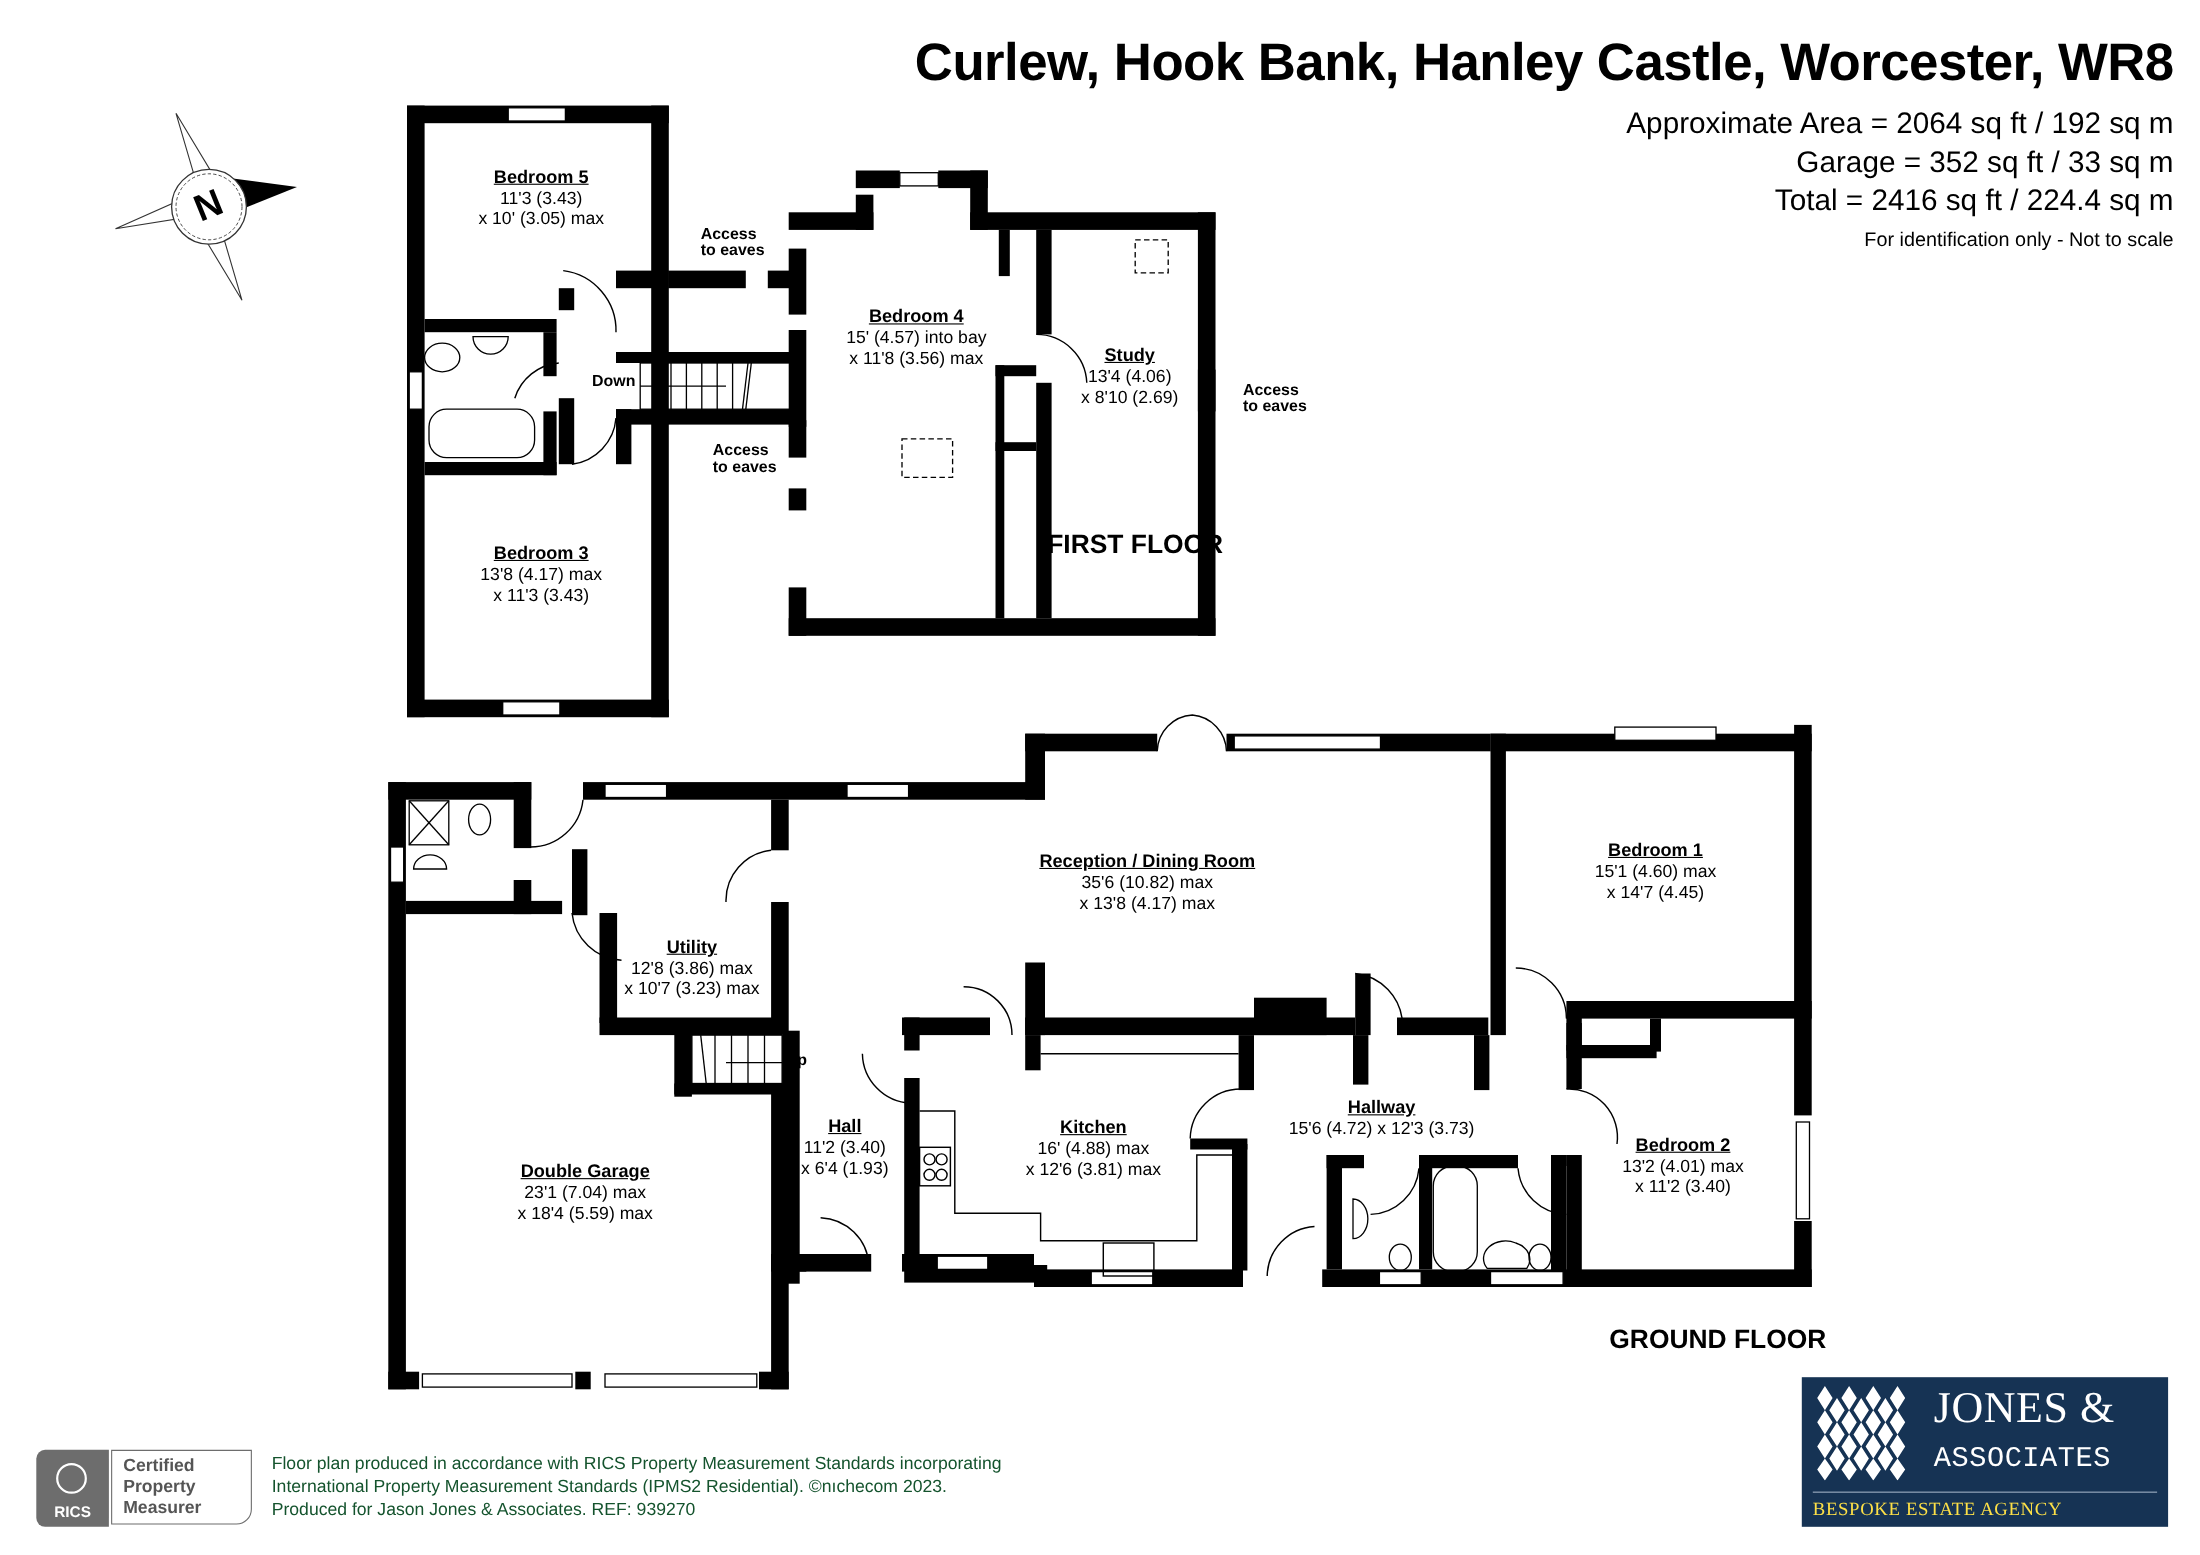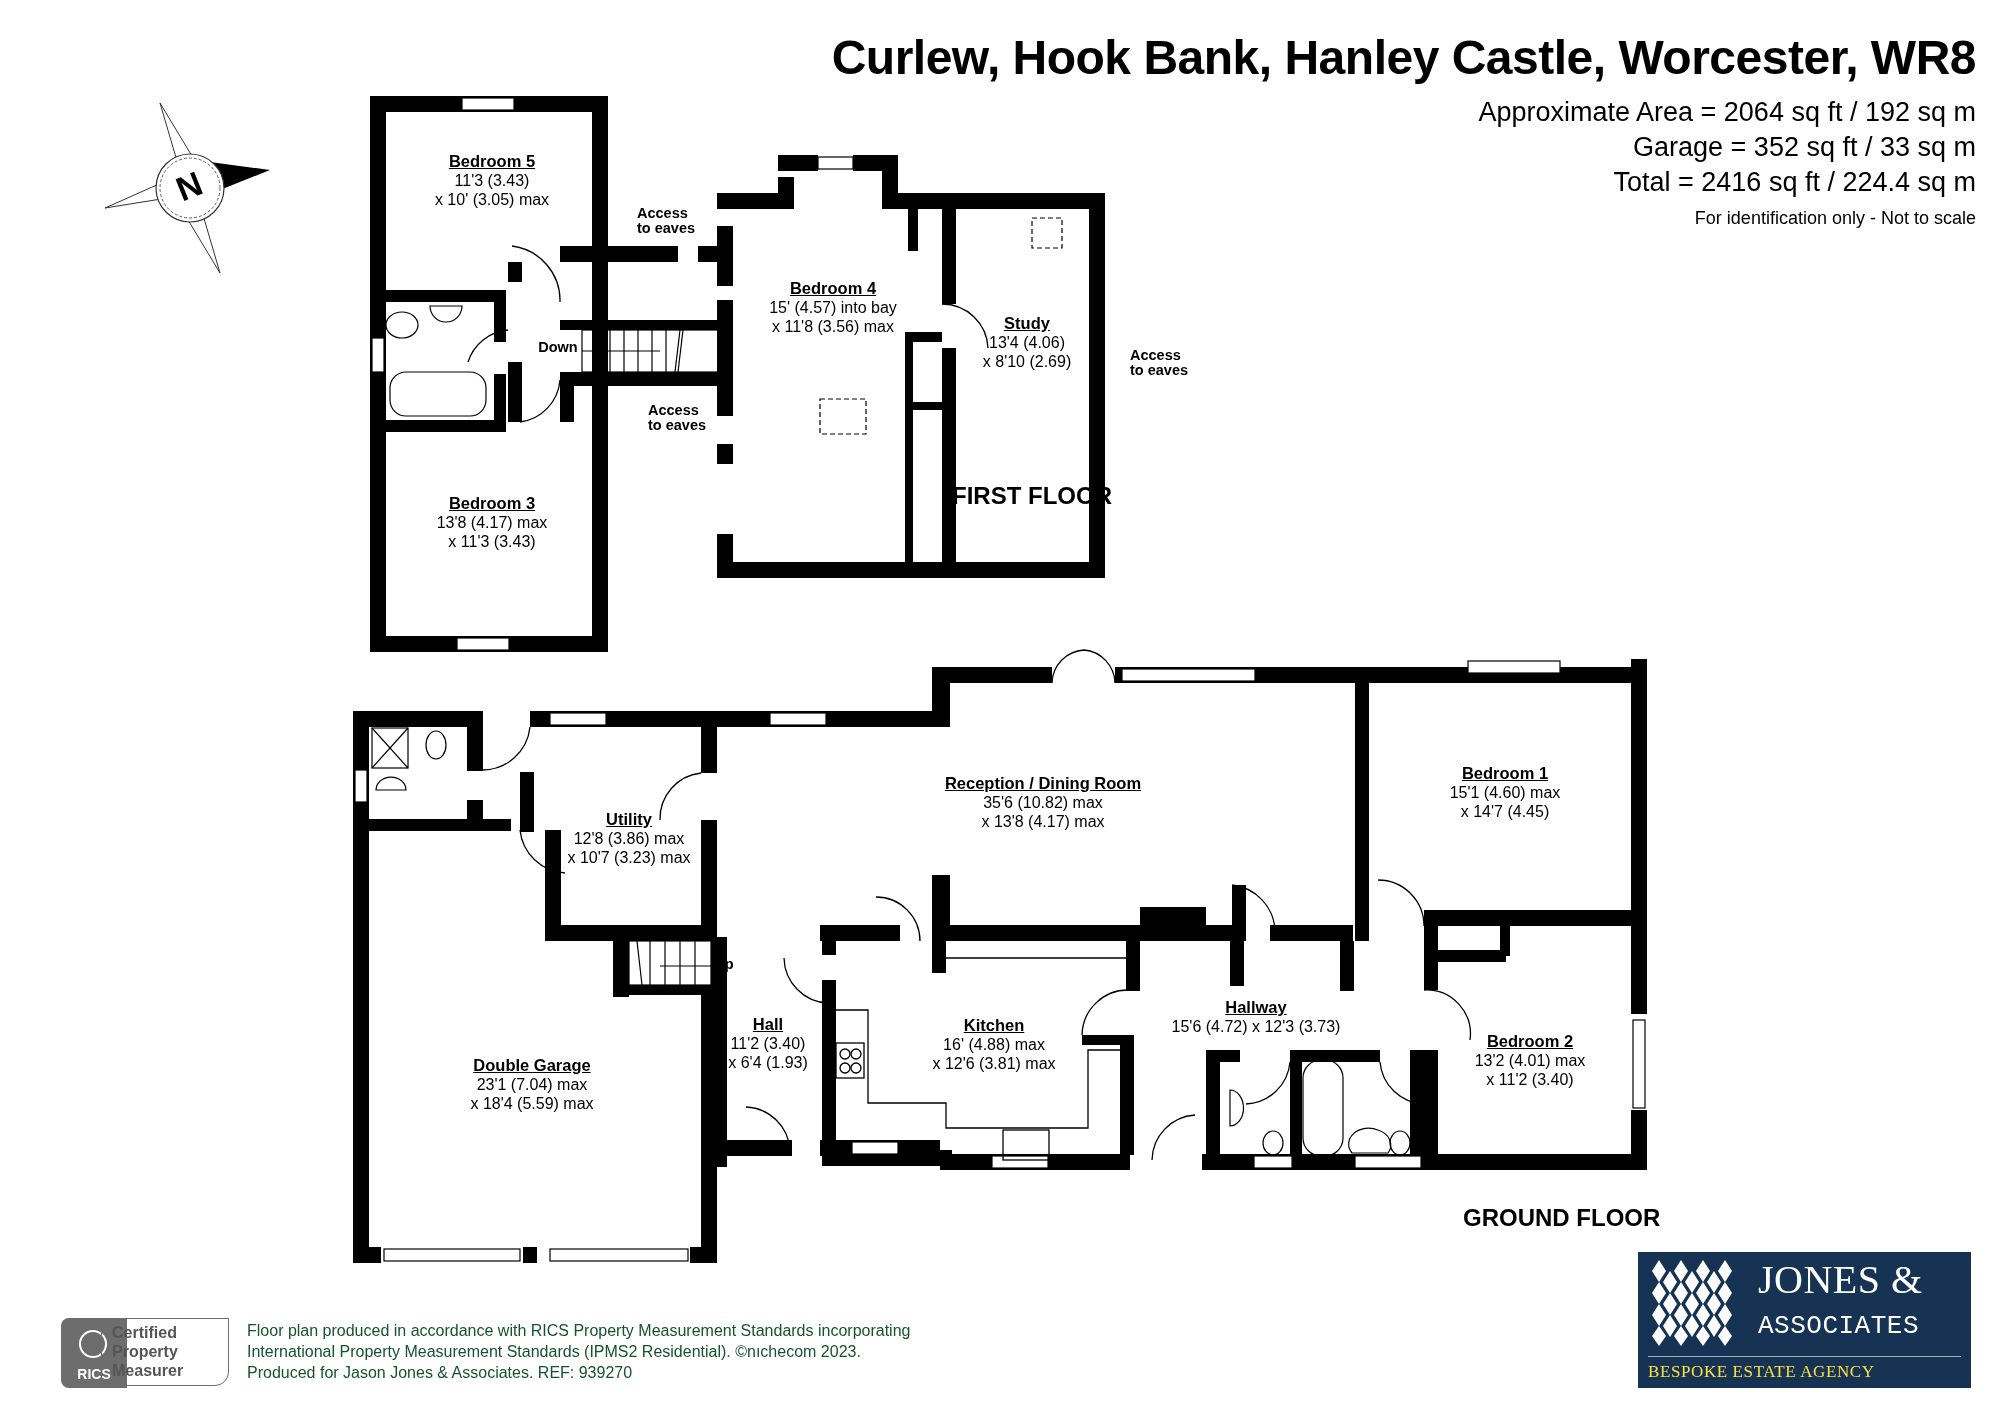--- a/index.html
+++ b/index.html
@@ -11,21 +11,21 @@
   .area1{top:96px;}
   .area2{top:131px;}
   .area3{top:166px;}
   .disclaimer{right:24px;top:208px;font-size:18px;text-align:right;}
   .room{position:absolute;text-align:center;font-size:16px;line-height:19px;white-space:nowrap;transform:translateX(-50%);}
   .room .rn{font-weight:bold;font-size:16.5px;text-decoration:underline;}
   .label-sm{position:absolute;font-weight:bold;font-size:14.5px;line-height:15px;white-space:nowrap;transform:translateX(-50%);}
   .floor-label{position:absolute;font-weight:bold;font-size:24px;white-space:nowrap;}
   .footer-text{left:247px;top:1320px;font-size:16px;line-height:21px;color:#14532d;white-space:nowrap;}
   .rics{left:33px;top:1318px;width:200px;height:70px;}
-  .rics-left{position:absolute;left:0;top:0;width:66px;height:70px;background:#6d6d6d;border-radius:8px 0 0 8px;color:#fff;margin-left:28px;}
+  .rics-left{position:absolute;left:0;top:0;width:66px;height:70px;background:#6d6d6d;border-radius:8px 0 0 8px;color:#fff;}
   .rics-left .lion{position:absolute;left:18px;top:12px;width:28px;height:28px;border-radius:50%;border:2px solid #fff;box-sizing:border-box;}
   .rics-left .rt{position:absolute;left:0;width:66px;bottom:6px;text-align:center;font-weight:bold;font-size:14px;}
   .rics-right{position:absolute;left:68px;top:0;width:128px;height:68px;border:1.5px solid #6d6d6d;border-radius:0 0 14px 0;box-sizing:border-box;padding:4px 0 0 10px;color:#555;font-weight:bold;font-size:16px;line-height:19px;}
   .logo{left:1638px;top:1252px;width:333px;height:136px;background:#163354;color:#fff;}
   .logo .diamonds{position:absolute;left:10px;top:8px;width:90px;height:86px;}
   .logo .l1{position:absolute;left:120px;top:6px;font-family:"Liberation Serif",serif;font-size:40px;line-height:44px;letter-spacing:0.5px;}
   .logo .l2{position:absolute;left:120px;top:52px;font-family:Liberation Mono, monospace;font-size:26px;line-height:44px;letter-spacing:0.5px;}
   .logo .rule{position:absolute;left:10px;right:10px;top:104px;height:1px;background:#9fb0c4;}
   .logo .l3{position:absolute;left:10px;top:110px;font-family:"Liberation Serif",serif;font-size:17px;letter-spacing:0.6px;color:#fde047;text-align:right;}
 </style>
@@ -301,21 +301,21 @@
 <div class="room" style="left:1043px;top:774px;">
   <div class="rn">Reception / Dining Room</div>
   <div>35'6 (10.82) max</div>
   <div>x 13'8 (4.17) max</div>
 </div>
 <div class="room" style="left:1505px;top:764px;">
   <div class="rn">Bedroom 1</div>
   <div>15'1 (4.60) max</div>
   <div>x 14'7 (4.45)</div>
 </div>
-<div class="room" style="left:629px;top:810px;">
+<div class="room" style="left:629px;top:852px;">
   <div class="rn">Utility</div>
   <div>12'8 (3.86) max</div>
   <div>x 10'7 (3.23) max</div>
 </div>
 <div class="room" style="left:768px;top:1015px;">
   <div class="rn">Hall</div>
   <div>11'2 (3.40)</div>
   <div>x 6'4 (1.93)</div>
 </div>
 <div class="room" style="left:994px;top:1016px;">

